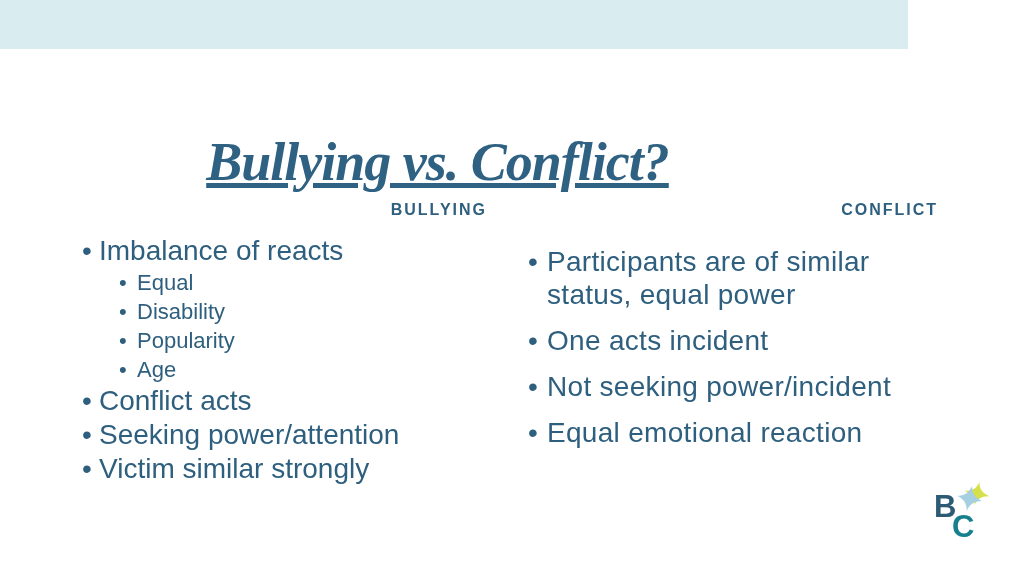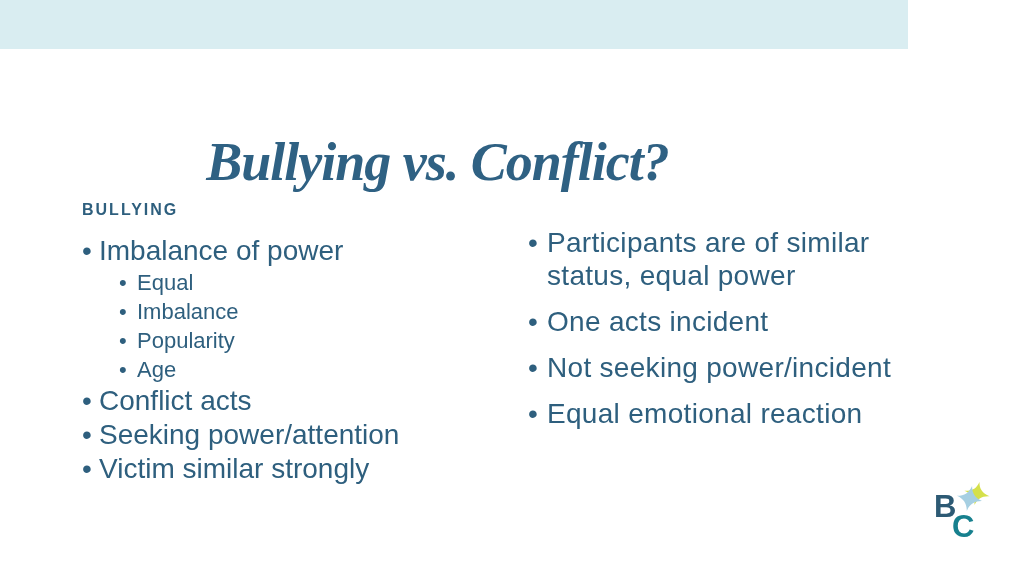--- a/index.html
+++ b/index.html
@@ -6,27 +6,27 @@
   body{
     width:1024px;height:576px;position:relative;background:#ffffff;
     font-family:"Liberation Sans",sans-serif;overflow:hidden;
   }
   .banner{
     position:absolute;left:0;top:0;width:908px;height:49px;background:#d9edf1;
   }
   .slide-title{
     position:absolute;left:0;top:96px;width:875px;text-align:center;
     font-family:"Liberation Serif",serif;font-style:italic;font-weight:bold;
-    font-size:54px;line-height:60px;letter-spacing:-1px;color:#2f6183;
+    font-size:54px;line-height:60px;letter-spacing:-1px;color:#2f6183;text-decoration:underline;
   }
   .col{position:absolute;top:200px;color:#2e5f7e;}
   .col-left{left:82px;width:405px;}
   .col-right{left:528px;width:410px;}
   .col-header{
-    text-align:left;font-weight:bold;font-size:16px;line-height:19px;
+    text-align:right;font-weight:bold;font-size:16px;line-height:19px;
     letter-spacing:2px;color:#2e5f7e;
   }
   ul{list-style:none;margin:0;padding:0;}
   .main{margin-top:15px;}
   .row{display:flex;}
   .mi .row{font-size:28px;line-height:34px;}
   .mi .b{flex:0 0 17px;}
   .sub li{display:flex;font-size:22px;line-height:29px;margin-left:37px;}
   .sub .b{flex:0 0 18px;}
   .col-right ul{margin-top:26px;}
@@ -44,30 +44,30 @@
 <div class="banner"></div>
 
 <h1 class="slide-title">Bullying vs. Conflict?</h1>
 
 <div class="col col-left">
   <div class="col-header">BULLYING</div>
   <ul class="main">
     <li class="mi">
       <div class="row">
         <span class="b">•</span>
-        <span class="t">Imbalance of power</span>
+        <span class="t">Imbalance of reacts</span>
       </div>
       <ul class="sub">
         <li>
           <span class="b">•</span>
           <span class="t">Equal</span>
         </li>
         <li>
           <span class="b">•</span>
-          <span class="t">Imbalance</span>
+          <span class="t">Disability</span>
         </li>
         <li>
           <span class="b">•</span>
           <span class="t">Popularity</span>
         </li>
         <li>
           <span class="b">•</span>
           <span class="t">Age</span>
         </li>
       </ul>
@@ -87,20 +87,21 @@
     <li class="mi">
       <div class="row">
         <span class="b">•</span>
         <span class="t">Victim similar strongly</span>
       </div>
     </li>
   </ul>
 </div>
 
 <div class="col col-right">
+  <div class="col-header">CONFLICT</div>
   <ul>
     <li>
       <span class="b">•</span>
       <span class="t">Participants are of similar status, equal power</span>
     </li>
     <li>
       <span class="b">•</span>
       <span class="t">One acts incident</span>
     </li>
     <li>

